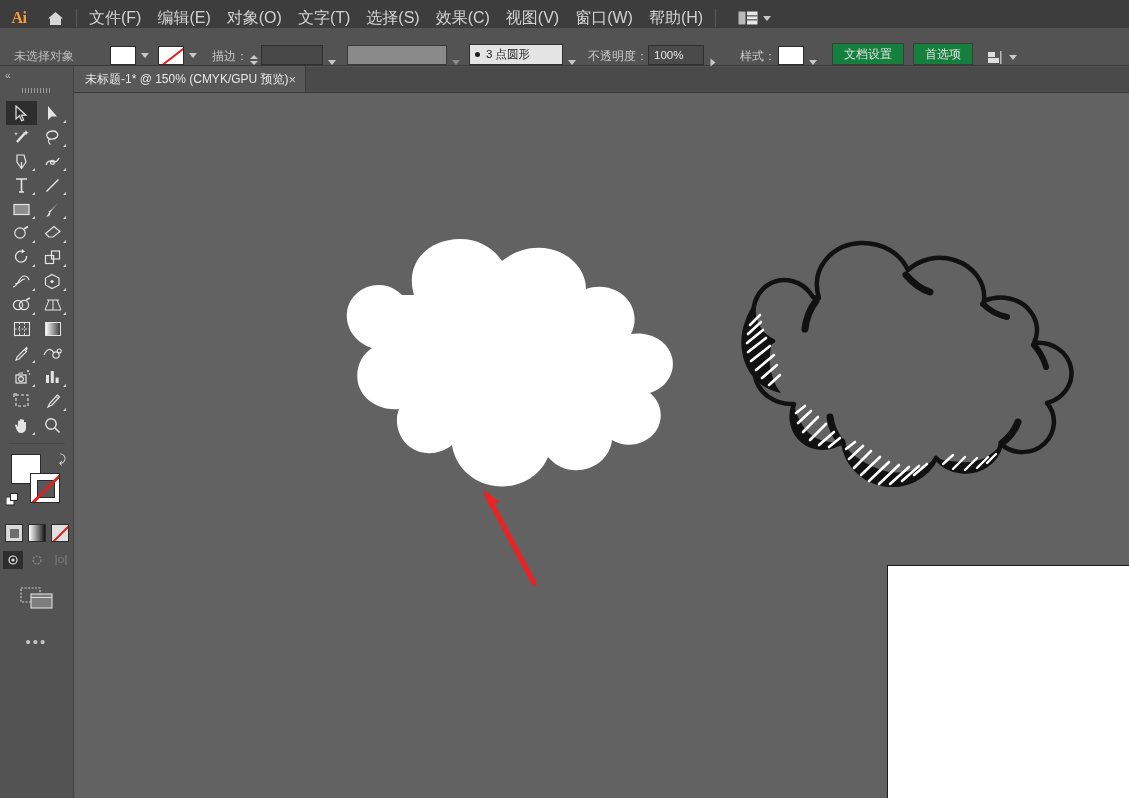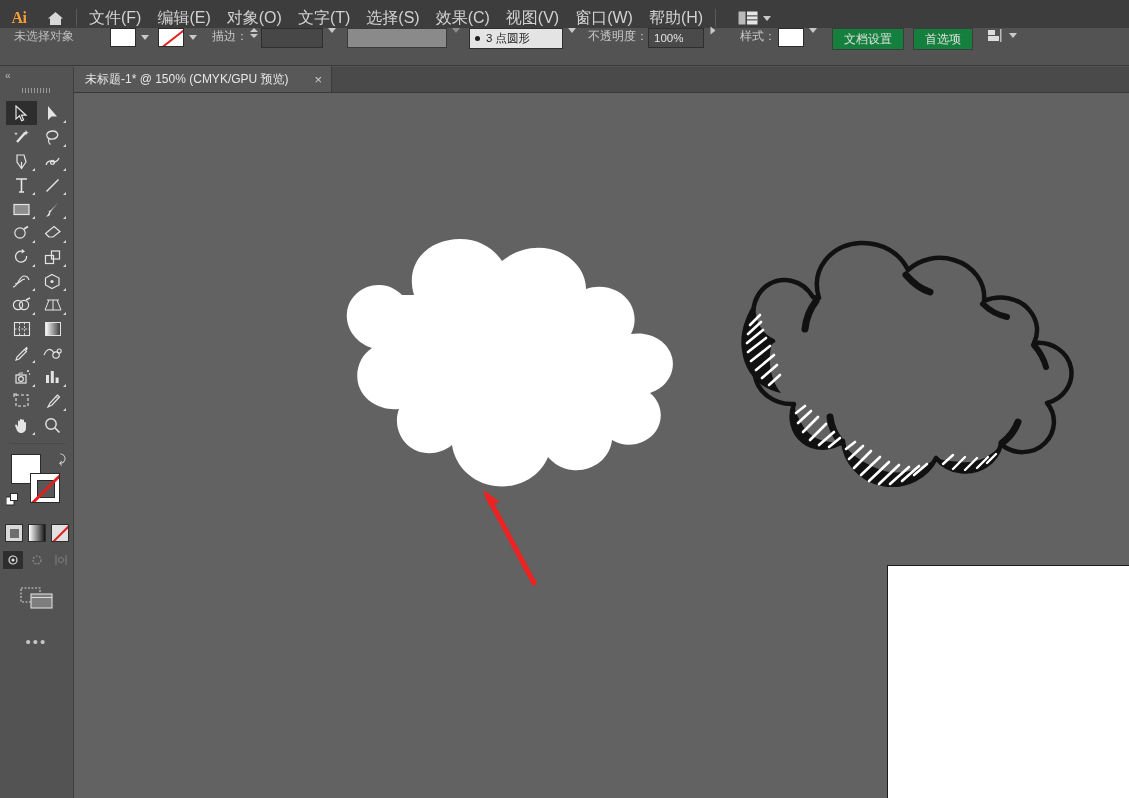--- a/index.html
+++ b/index.html
@@ -41,21 +41,21 @@
   }
   .workspace-switch {
     display: flex; align-items: center; gap: 5px;
     margin-left: 14px; height: 28px; padding: 0 4px;
   }
 
   
   .controlbar {
     position: absolute; left: 0; top: 28px; width: 1129px; height: 38px;
     background: #535353;
-    display: flex; align-items: flex-start;
+    display: flex; align-items: flex-end;
     border-bottom: 1px solid #3a3a3a;
   }
   .cb-label {
     color: #c8c8c8; font-size: 12px; white-space: nowrap;
   }
   .cb-status {
     color: #bdbdbd; font-size: 12px; margin-left: 14px;
     width: 96px;
   }
   .cb-group { display: flex; align-items: center; }
@@ -122,21 +122,21 @@
 
   
   .tabbar {
     position: absolute; left: 74px; top: 67px; width: 1055px; height: 26px;
     background: #4a4a4a; border-bottom: 1px solid #383838;
     display: flex; align-items: flex-end;
   }
   .doctab {
     height: 26px; background: #585858;
     border-right: 1px solid #3a3a3a;
-    display: flex; align-items: center; gap: 26px;
+    display: flex; align-items: center; gap: 0;
     padding: 0 9px 0 11px;
     color: #e6e6e6; font-size: 12px; white-space: nowrap;
   }
   .tab-close { color: #cfcfcf; font-size: 13px; line-height: 1; }
 
   
   .toolbar {
     position: absolute; left: 0; top: 67px; width: 74px; height: 731px;
     background: #535353; border-right: 1px solid #3f3f3f;
   }

